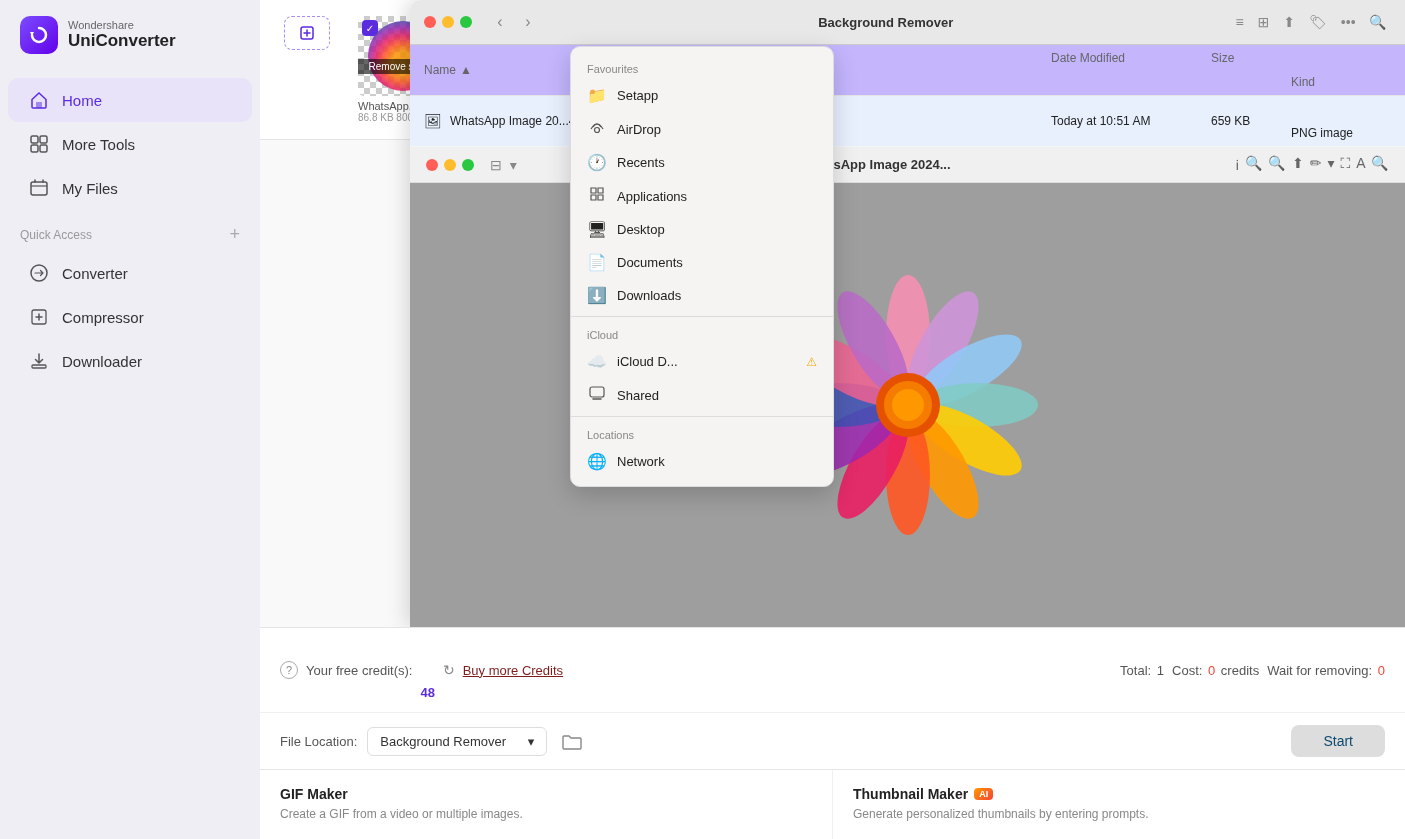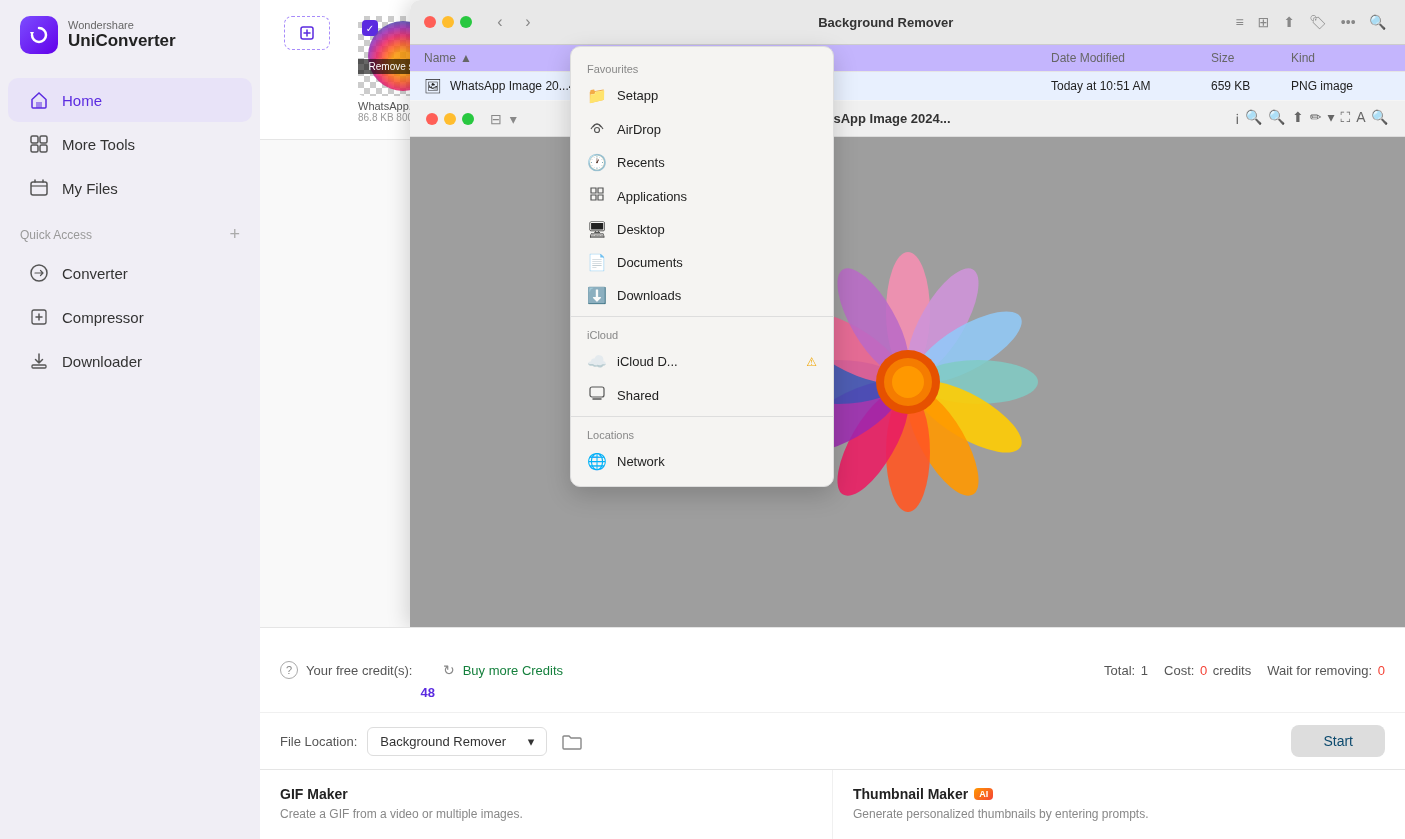--- a/index.html
+++ b/index.html
@@ -217,27 +217,28 @@
       font-size: 13px;
       color: #555;
       border-bottom: 1px solid #f0f0f0;
     }
     .credits-row .credit-num {
       color: #5b2be0;
       font-weight: 600;
       margin-top: 45px;
     }
     .credits-row .buy-link {
-      color: #15803d;
+      color: #7f1d1d;
+      text-decoration: underline;
       cursor: pointer;
     }
     .credits-row .total-info {
       margin-left: auto;
       display: flex;
-      gap: 16px;
+      gap: 8px;
       font-size: 13px;
       color: #555;
     }
     .credits-row .zero-val {
       color: #f44336;
     }
     .file-location-row {
       display: flex;
       align-items: center;
       padding: 12px 20px;
@@ -435,21 +436,21 @@
       padding: 6px 14px;
       font-size: 12px;
       font-weight: 500;
       color: #666;
       border-bottom: 1px solid #e5e5e5;
       background: #c4b5fd;
     }
     .col-name { flex: 1; display: flex; align-items: center; gap: 4px; }
     .col-date { width: 160px; }
     .col-size { width: 80px; }
-    .col-kind { width: 100px; }
+    .col-kind { width: 100px; margin-top: 24px; }
 
     .finder-list-row {
       display: flex;
       padding: 6px 14px;
       font-size: 12px;
       color: #222;
       border-bottom: 1px solid #f5f5f5;
       align-items: center;
       background: #e8f0fe;
     }

